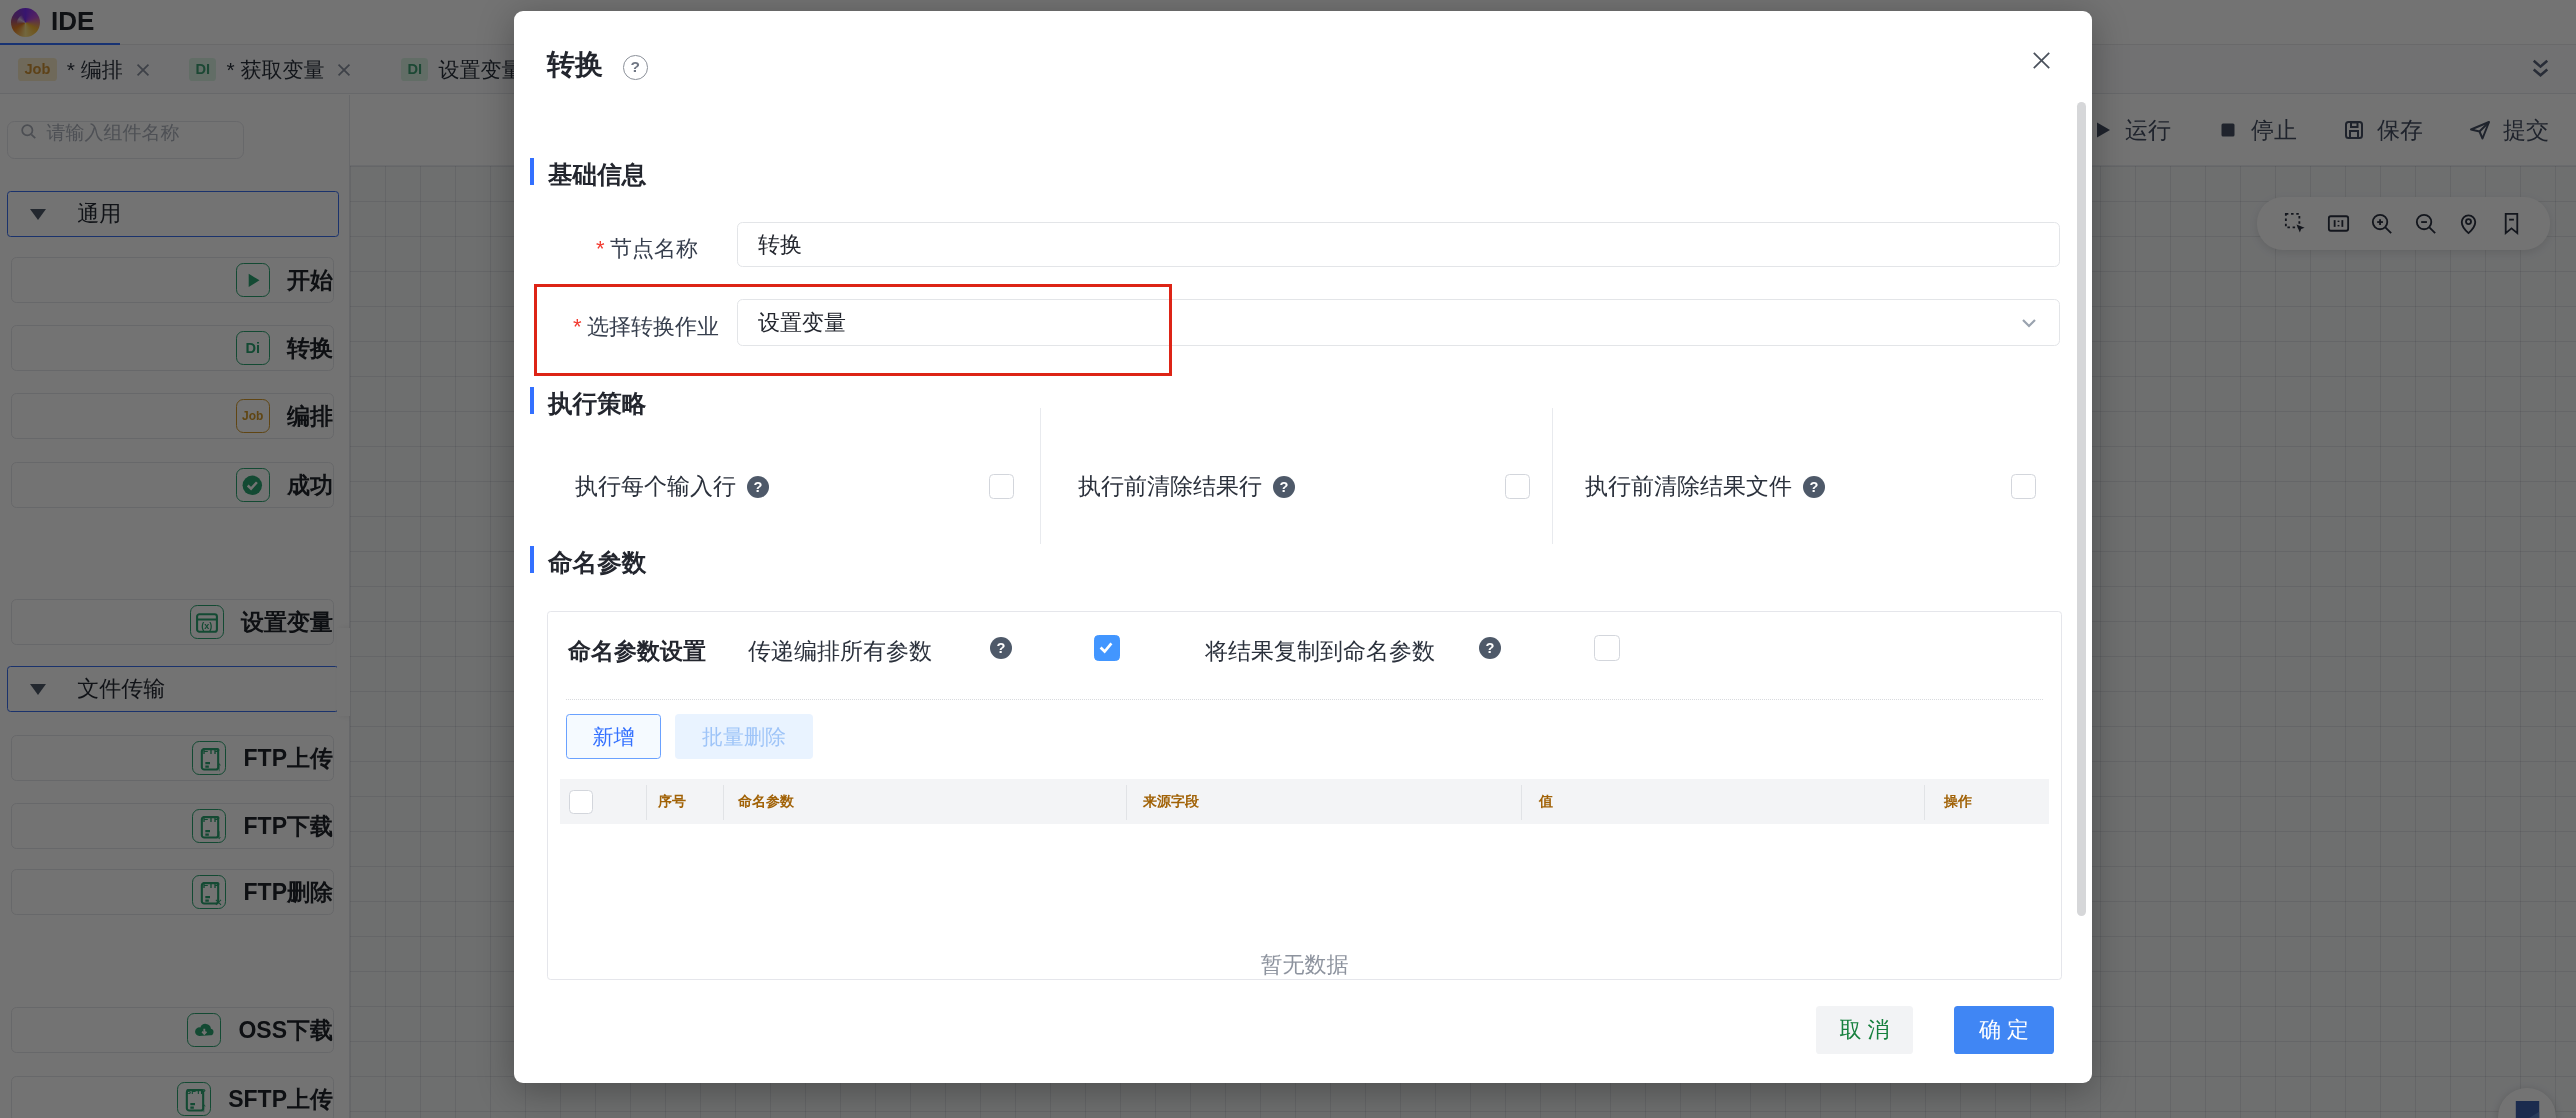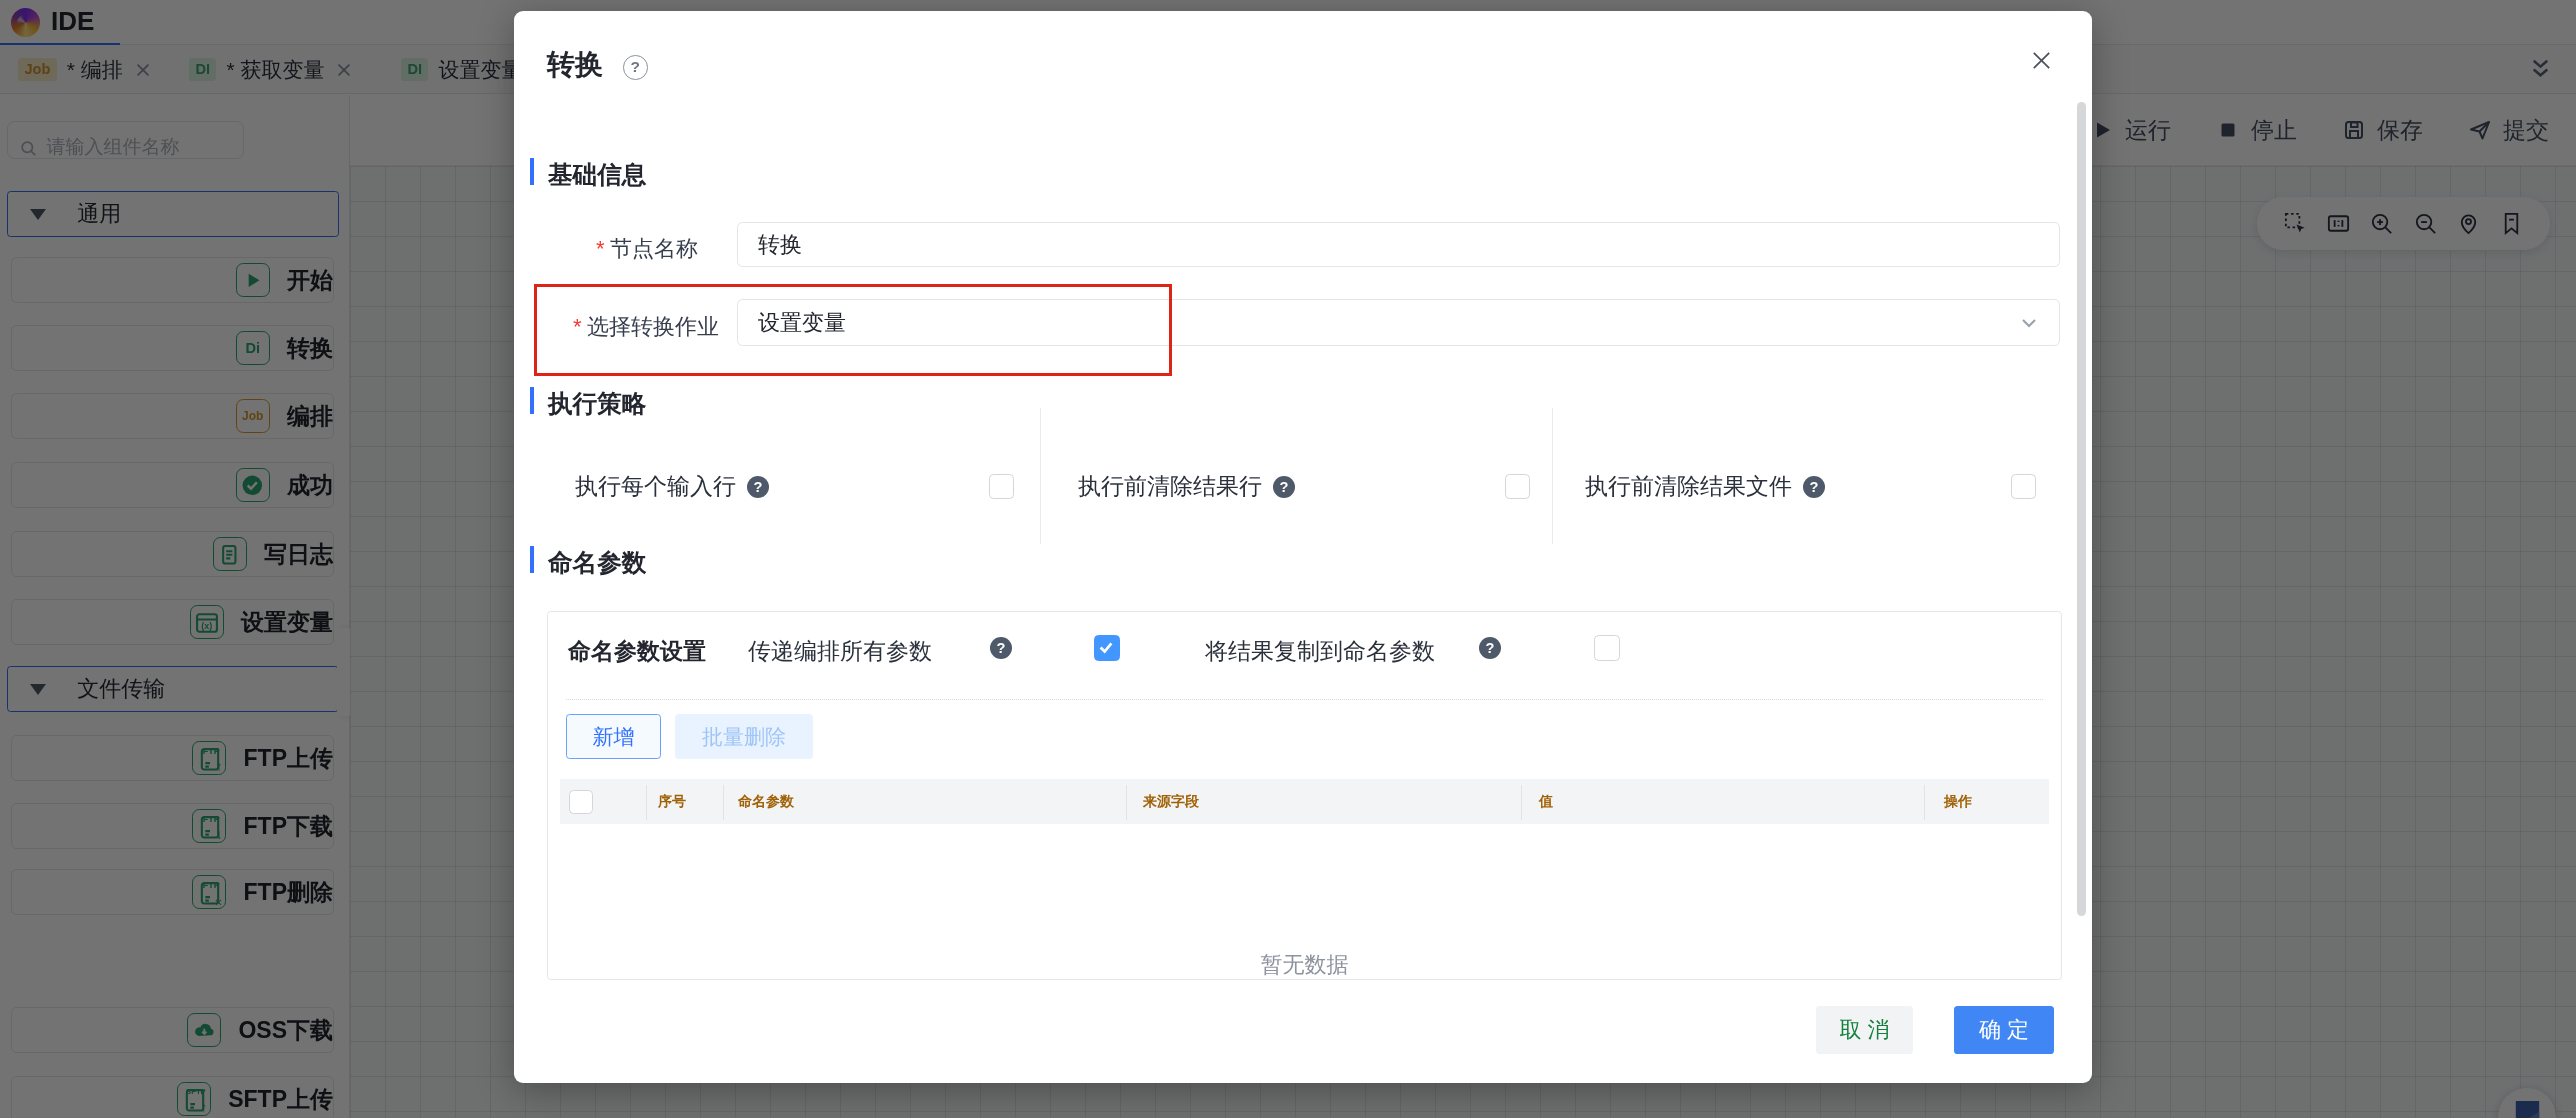--- a/index.html
+++ b/index.html
@@ -28,21 +28,21 @@
   .dbl-chevron { position:absolute; right:20px; top:9px; width:31px; height:31px; }
   .dbl-chevron svg { width:100%; height:100%; fill:none; stroke:#59637a; stroke-width:2.6; }
   
   .toolbar-row { position:absolute; left:350px; top:95px; right:0; height:71px; background:#fff;
     border-bottom:1.8px solid #eceef1; display:flex; align-items:center; justify-content:flex-end; gap:45px; padding-right:27px; }
   .tb-btn { display:inline-flex; align-items:center; gap:11px; font-size:23px; color:#454f63; cursor:pointer; }
   .tb-btn svg { width:24px; height:24px; }
   
   .sidebar { position:absolute; left:0; top:95px; width:350px; bottom:0; background:#fff; border-right:0.9px solid #e5e6eb; }
   .search-box { position:absolute; left:7.3px; top:25.5px; width:237px; height:38px; border:1.8px solid #e5e6eb; border-radius:7.3px;
-    display:flex; align-items:flex-end; padding:0 11px; gap:8.2px; background:#fff; }
+    display:flex; align-items:flex-start; padding:0 11px; gap:8.2px; background:#fff; }
   .search-box svg { width:19px; height:19px; flex:0 0 auto; }
   .search-box input { border:none; outline:none; width:100%; font-size:19px; color:#4e5969; background:transparent;
     font-family:"Liberation Sans","DejaVu Sans",sans-serif; }
   .search-box input::placeholder { color:#adb2bc; }
   .sb-group { position:absolute; left:7.3px; width:332px; height:46px; border:1.8px solid #3a6ff0; border-radius:3.6px;
     display:flex; align-items:center; gap:31px; padding-left:22px; font-size:22px; color:#272c35; background:#fff; }
   .tri-down { width:0; height:0; border-left:8.2px solid transparent; border-right:8.2px solid transparent; border-top:11px solid #4e5969; }
   .sb-item { position:absolute; left:11px; width:323px; height:46px; border:1.8px solid #e5e6eb; border-radius:5.5px; background:#fff;
     display:flex; align-items:center; gap:17.3px; padding-left:8.2px;justify-content:flex-end; }
   .sb-ico { position:relative; width:34px; height:34px; border:1.8px solid #2ba471; border-radius:7.3px; background:#fff;
@@ -234,31 +234,20 @@
     </div>
     <div class="sb-item" style="top:367px">
       <span class="sb-ico">
         <svg viewBox="0 0 24 24">
             <circle cx="12" cy="12" r="9.5" fill="#2ba471"></circle>
             <polyline points="7.5,12.2 10.8,15.3 16.5,9" fill="none" stroke="#fff" stroke-width="2.4"></polyline>
           </svg>
       </span>
       <span class="sb-label">成功</span>
     </div>
-    <div class="sb-item" style="top:436px">
-      <span class="sb-ico">
-        <svg viewBox="0 0 24 24" fill="none" stroke="#2ba471" stroke-width="2">
-          <rect x="6" y="4" width="12" height="17" rx="2"></rect>
-            <line x1="9" y1="9" x2="15" y2="9"></line>
-            <line x1="9" y1="12.5" x2="15" y2="12.5"></line>
-            <line x1="9" y1="16" x2="13" y2="16"></line>
-        </svg>
-      </span>
-      <span class="sb-label">写日志</span>
-    </div>
     <div class="sb-item" style="top:504px">
       <span class="sb-ico">
         <svg style="position:absolute;inset:2.7px;width:28px;height:28px" viewBox="0 0 24 24" fill="none" stroke="#2ba471" stroke-width="1.8">
           <rect x="3.5" y="4.5" width="17" height="15" rx="2"></rect>
             <line x1="3.5" y1="9" x2="20.5" y2="9"></line>
         </svg>
         <span class="ic-txt" style="font-size:9px;margin-top:8.2px">(x)</span>
       </span>
       <span class="sb-label">设置变量</span>
     </div>

